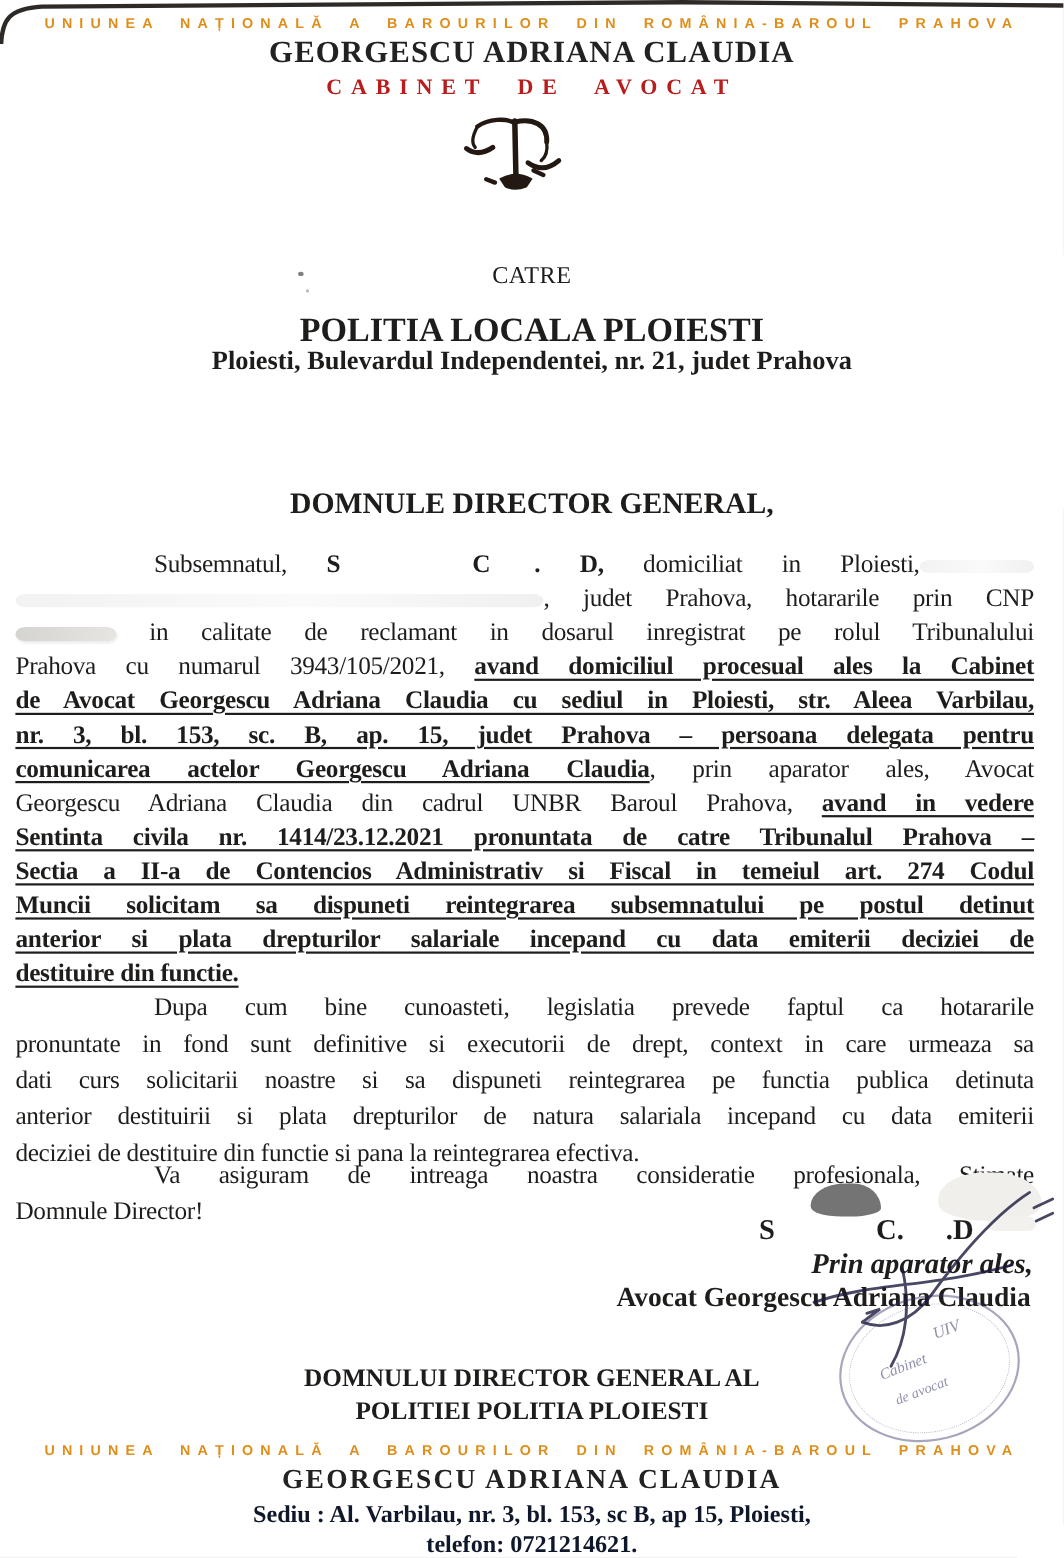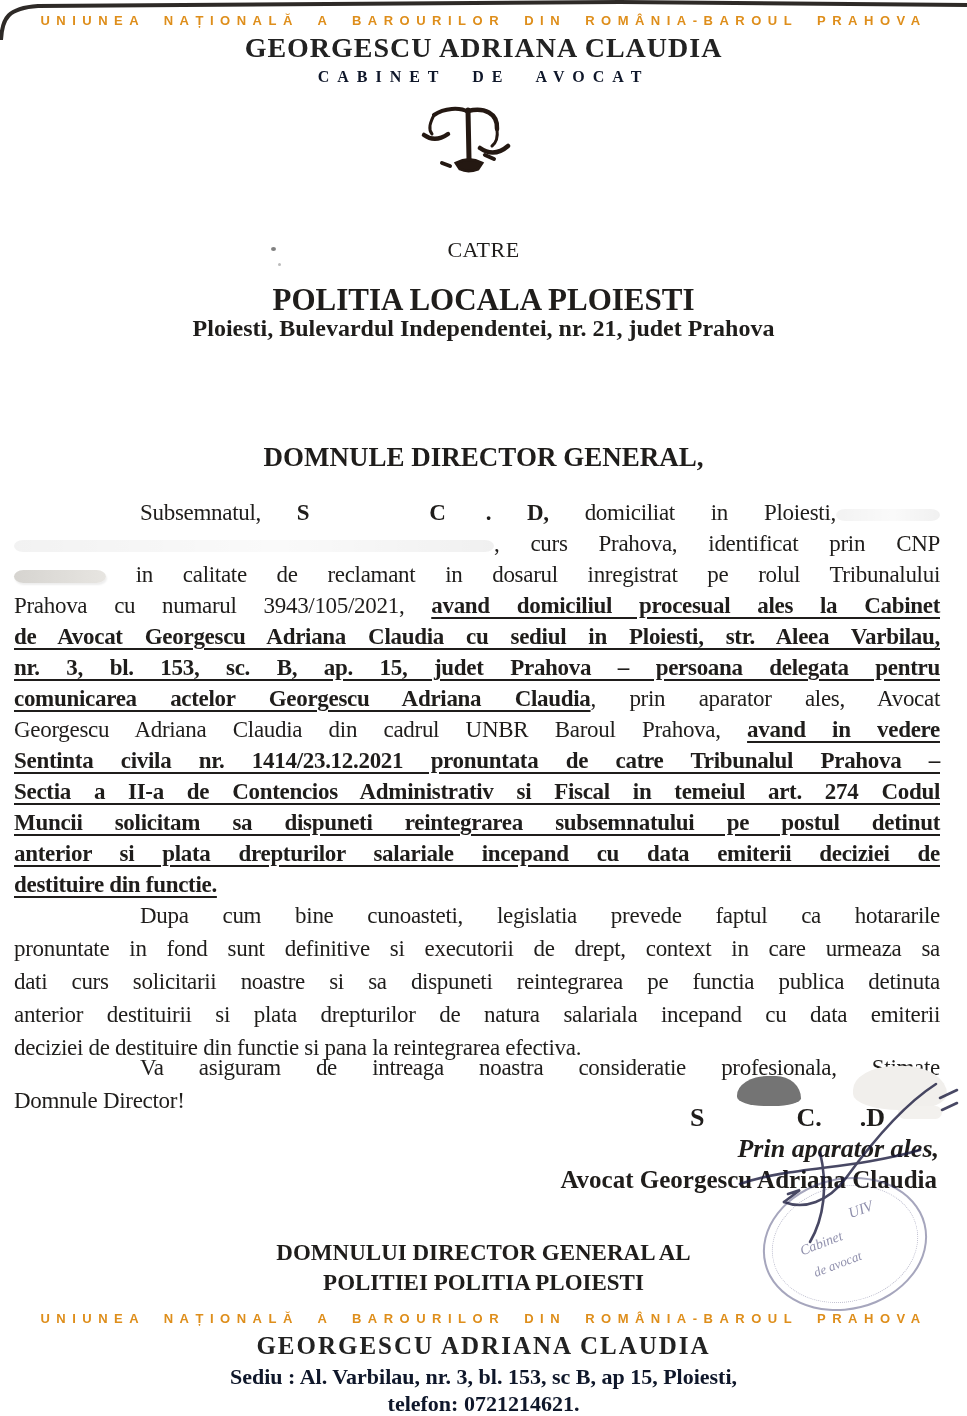--- a/index.html
+++ b/index.html
@@ -5,21 +5,21 @@
   html,body{margin:0;padding:0;background:#e8e8e8;}
   .page{position:relative;width:967px;height:1416px;margin:0 auto;background:#ffffff;
         font-family:"Liberation Serif", serif;color:#1f1d1b;overflow:hidden;}
   .abs{position:absolute;}
   .ctr{left:0;width:100%;text-align:center;white-space:nowrap;}
 
   
   .union{font-family:"Liberation Sans", sans-serif;font-weight:bold;font-size:13px;
          letter-spacing:6.5px;word-spacing:9px;color:#DE8E1B;}
   .hdr-name{font-weight:bold;font-size:28px;letter-spacing:1px;color:#222;}
-  .hdr-sub{font-weight:bold;font-size:16px;letter-spacing:8px;word-spacing:14px;color:#0f172a;}
+  .hdr-sub{font-weight:bold;font-size:20px;letter-spacing:8px;word-spacing:14px;color:#b91c1c;}
 
   
   .catre{font-weight:normal;font-size:22px;letter-spacing:.5px;}
   .org{font-weight:bold;font-size:31px;}
   .addr{font-weight:700;font-size:24px;}
   .salut{font-weight:bold;font-size:27px;}
 
   
   .para{position:absolute;left:14px;width:926px;font-size:23px;}
   .tline{text-align:justify;text-align-last:justify;letter-spacing:-0.3px;}
@@ -94,21 +94,21 @@
   <div class="speck" style="left:271px;top:247px;width:5px;height:4px;opacity:.75;"></div>
   <div class="speck" style="left:278px;top:263px;width:3px;height:3px;opacity:.4;"></div>
   <div class="abs ctr catre" style="top:237px;">CATRE</div>
   <div class="abs ctr org" style="top:282px;">POLITIA LOCALA PLOIESTI</div>
   <div class="abs ctr addr" style="top:315px;">Ploiesti, Bulevardul Independentei, nr. 21, judet Prahova</div>
 
   <div class="abs ctr salut" style="top:442px;">DOMNULE DIRECTOR GENERAL,</div>
 
   <div id="para1" class="para" style="top:497px;">
       <div class="tline" style="text-indent: 126px;"><span class="r">Subsemnatul, </span><span class="b">S</span><span class="gap" style="width: 120px;"></span><span class="b">C</span><span class="gap" style="width: 40px;"></span><span class="b">. D,</span><span class="r"> domiciliat in Ploiesti,</span><span class="blob w" style="width: 104px;"></span></div>
-      <div class="tline"><span class="blob w" style="width: 480px;"></span><span class="r">, curs Prahova, identificat prin CNP</span></div>
+      <div class="tline"><span class="blob w" style="width: 480px;"></span><span class="r">, judet Prahova, hotararile prin CNP</span></div>
       <div class="tline"><span class="blob g" style="width: 92px;"></span><span class="r"> in calitate de reclamant in dosarul inregistrat pe rolul Tribunalului</span></div>
       <div class="tline"><span class="r">Prahova cu numarul 3943/105/2021, </span><span class="u">avand domiciliul procesual ales la Cabinet</span></div>
       <div class="tline"><span class="u">de Avocat Georgescu Adriana Claudia cu sediul in Ploiesti, str. Aleea Varbilau,</span></div>
       <div class="tline"><span class="u">nr. 3, bl. 153, sc. B, ap. 15, judet Prahova – persoana delegata pentru</span></div>
       <div class="tline"><span class="u">comunicarea actelor Georgescu Adriana Claudia</span><span class="r">, prin aparator ales, Avocat</span></div>
       <div class="tline"><span class="r">Georgescu Adriana Claudia din cadrul UNBR Baroul Prahova, </span><span class="u">avand in vedere</span></div>
       <div class="tline"><span class="u">Sentinta civila nr. 1414/23.12.2021 pronuntata de catre Tribunalul Prahova –</span></div>
       <div class="tline"><span class="u">Sectia a II-a de Contencios Administrativ si Fiscal in temeiul art. 274 Codul</span></div>
       <div class="tline"><span class="u">Muncii solicitam sa dispuneti reintegrarea subsemnatului pe postul detinut</span></div>
       <div class="tline"><span class="u">anterior si plata drepturilor salariale incepand cu data emiterii deciziei de</span></div>

